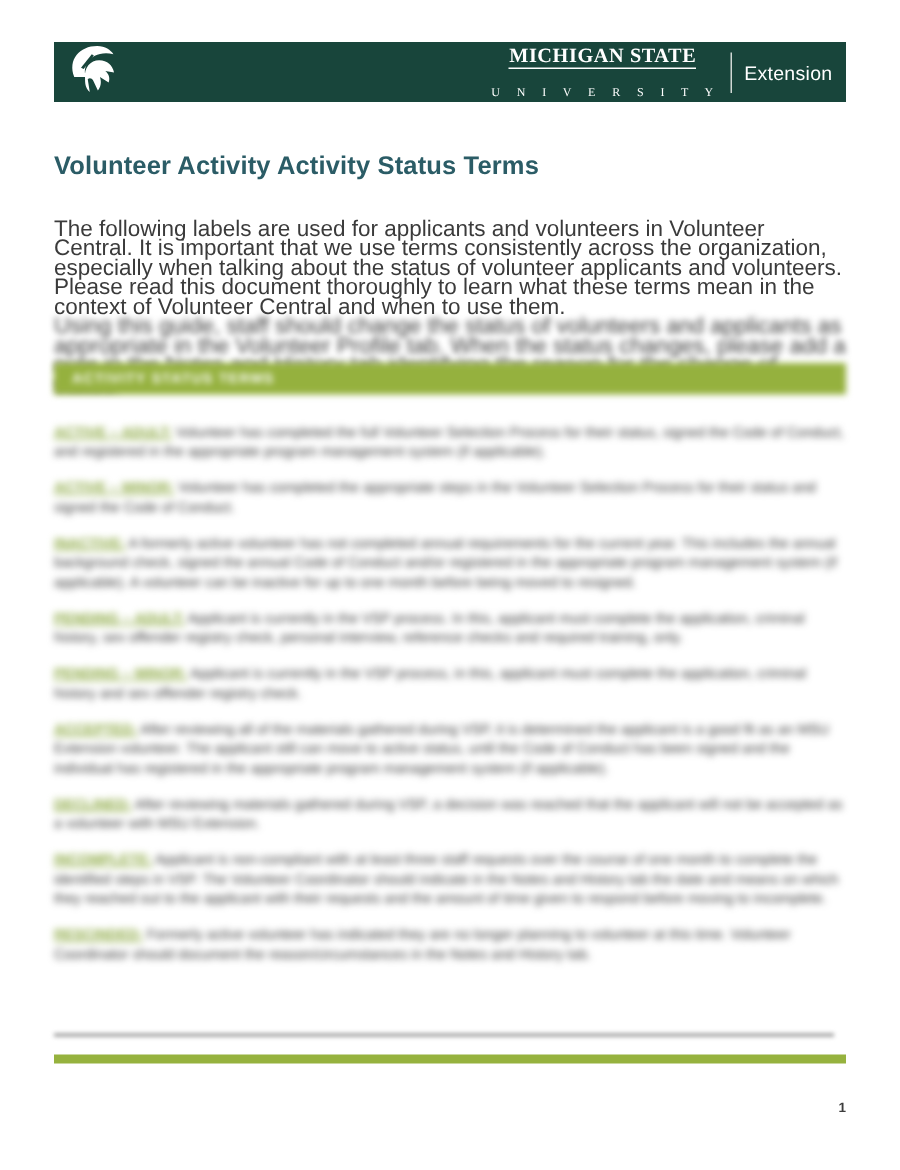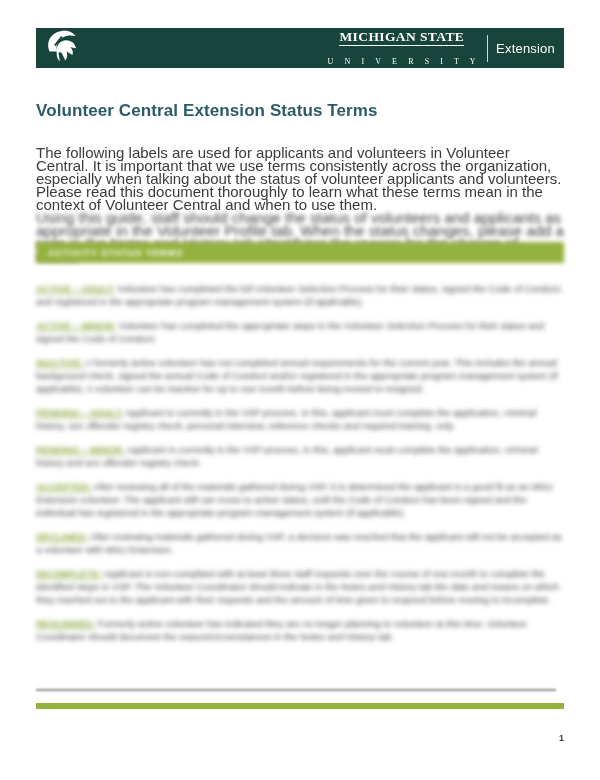--- a/index.html
+++ b/index.html
@@ -59,21 +59,21 @@
     <div class="brand-right">
       <div class="wordmark">
         <div class="wm1">MICHIGAN STATE</div>
         <div class="wm2">U N I V E R S I T Y</div>
       </div>
       <div class="brand-divider"></div>
       <div class="division">Extension</div>
     </div>
   </div>
 
-  <h1 class="doc-title">Volunteer Central Extension Status Terms</h1>
+  <h1 class="doc-title">Volunteer Activity Activity Status Terms</h1>
 
   <p class="para intro">The following labels are used for applicants and volunteers in Volunteer Central. It is important that we use terms consistently across the organization, especially when talking about the status of volunteer applicants and volunteers. Please read this document thoroughly to learn what these terms mean in the context of Volunteer Central and when to use them.</p>
 
   <p class="para note blur-soft">Using this guide, staff should change the status of volunteers and applicants as appropriate in the Volunteer Profile tab. When the status changes, please add a note in the Notes and History tab identifying the reason for the change of status.</p>
 
   <div class="section-bar">
     <span>ACTIVITY STATUS TERMS</span>
   </div>
 
   <div class="terms">

